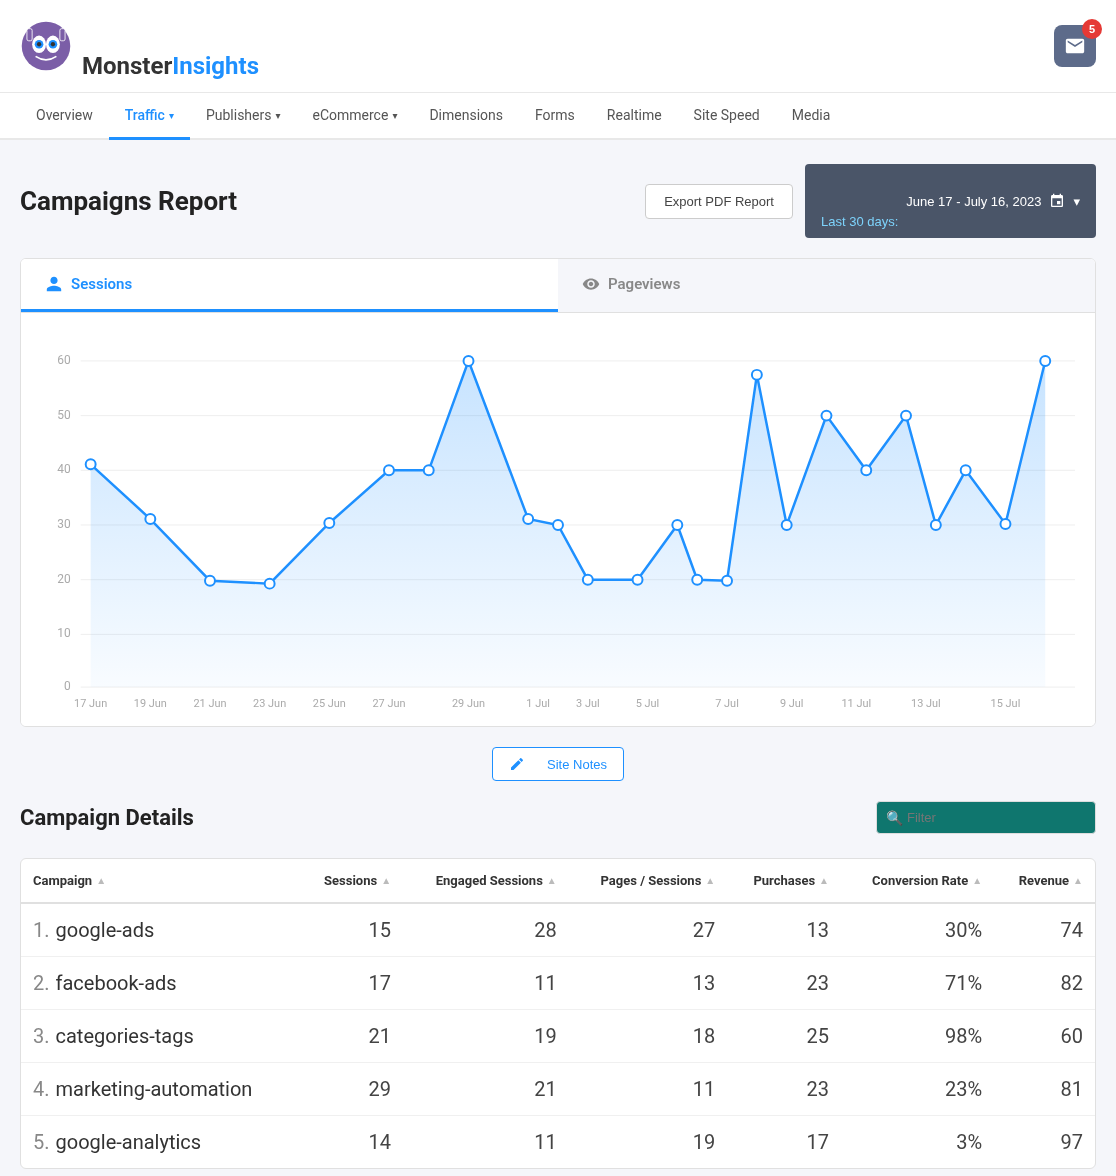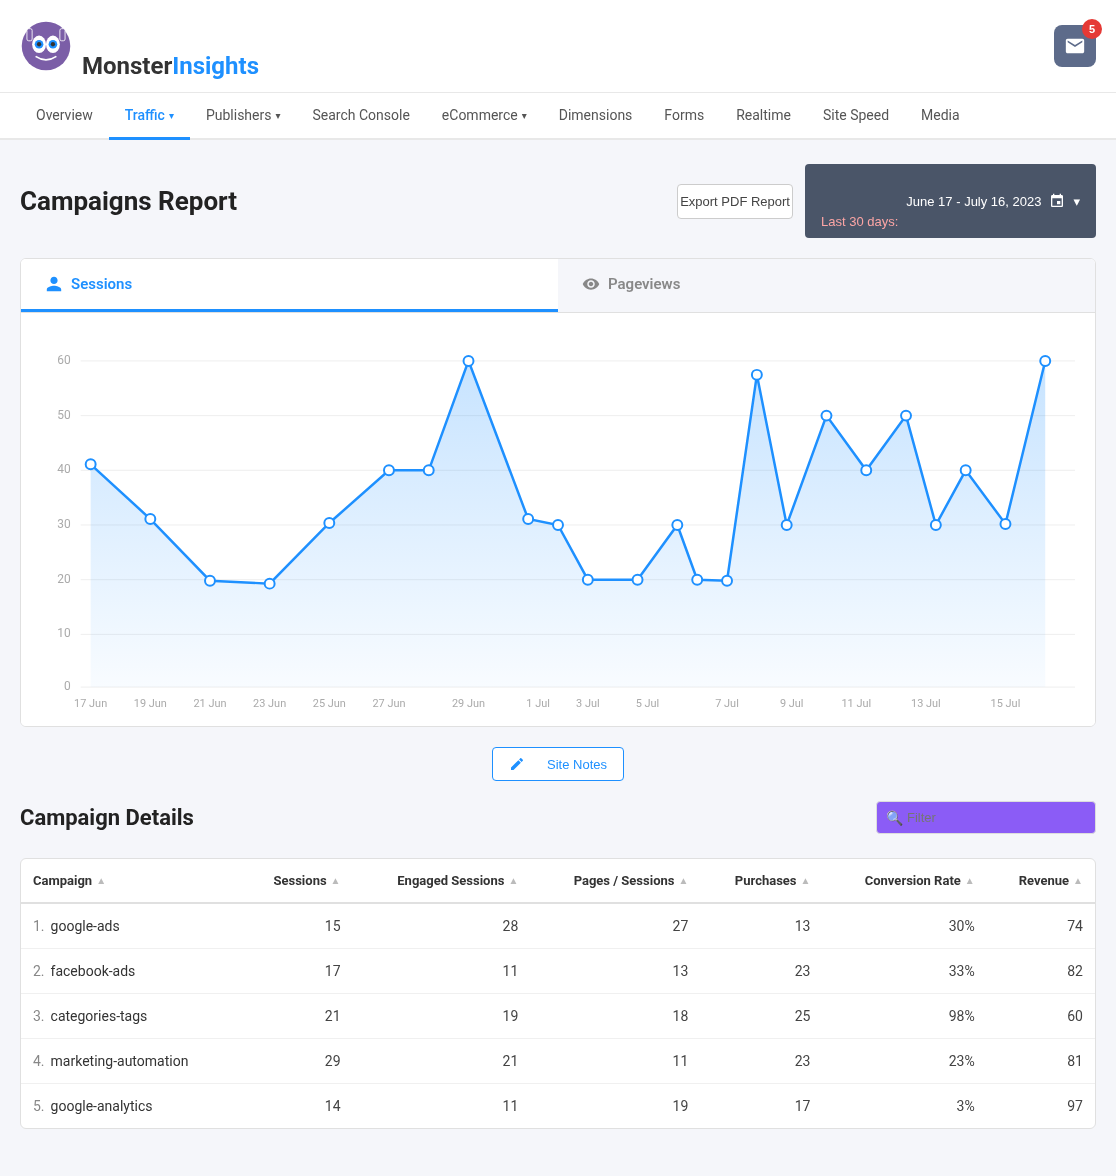--- a/index.html
+++ b/index.html
@@ -22,55 +22,55 @@
     .nav-item.active { color: #1e90ff; border-bottom: 3px solid #1e90ff; font-weight: 500; }
     .nav-chevron { font-size: 10px; }
 
     
     .content { padding: 24px 20px; }
 
     
     .page-header { display: flex; align-items: center; justify-content: space-between; margin-bottom: 20px; }
     .page-title { font-size: 26px; font-weight: 700; color: #222; }
     .page-actions { display: flex; gap: 12px; align-items: center; }
-    .export-btn { background: #fff; border: 1px solid #ccc; border-radius: 4px; padding: 9px 2px; font-size: 13px; cursor: pointer; color: #444; }
+    .export-btn { background: #fff; border: 1px solid #ccc; border-radius: 4px; padding: 9px 18px; font-size: 13px; cursor: pointer; color: #444; }
     .date-btn { background: #4a5568; border: none; border-radius: 4px; padding: 9px 16px; font-size: 13px; cursor: pointer; color: #fff; display: flex; align-items: center; gap: 8px; }
-    .date-label { color: #fca5a5; margin-top: 41px; }
+    .date-label { color: #7dd3fc; margin-top: 41px; }
     .date-value { color: #fff; font-weight: 500; text-align: right; }
 
     
     .chart-panel { background: #fff; border-radius: 6px; border: 1px solid #e0e0e0; margin-bottom: 20px; overflow: hidden; }
     .chart-tabs { display: flex; border-bottom: 1px solid #e0e0e0; background: #fff; }
     .chart-tab { padding: 16px 24px; cursor: pointer; display: flex; align-items: center; gap: 8px; font-size: 15px; font-weight: 600; color: #888; flex: 1; border-bottom: 3px solid transparent; }
     .chart-tab.active { color: #1e90ff; border-bottom: 3px solid #1e90ff; background: #fff; }
     .chart-tab:not(.active) { background: #f5f6fa; }
     .chart-area { padding: 20px 10px 10px 10px; background: #fff; }
 
     
     .site-notes-row { display: flex; justify-content: center; margin-bottom: 20px; }
     .site-notes-btn { background: #fff; border: 1px solid #1e90ff; border-radius: 4px; padding: 8px 16px; color: #1e90ff; cursor: pointer; display: flex; align-items: center; gap: 22px; font-size: 13px; }
 
     
     .campaign-details-header { display: flex; align-items: center; justify-content: space-between; margin-bottom: 24px; }
     .campaign-details-title { font-size: 22px; font-weight: 700; color: #222; }
     .filter-input-wrap { position: relative; }
     .filter-icon { position: absolute; left: 10px; top: 50%; transform: translateY(-50%); color: #aaa; font-size: 14px; }
-    .filter-input { border: 1px solid #ddd; border-radius: 4px; padding: 8px 12px 8px 30px; font-size: 13px; width: 220px; outline: none; background: #8b5cf6; }
+    .filter-input { border: 1px solid #ddd; border-radius: 4px; padding: 8px 12px 8px 30px; font-size: 13px; width: 220px; outline: none; background: #0f766e; }
 
     
     .table-wrapper { background: #fff; border-radius: 6px; border: 1px solid #e0e0e0; overflow: hidden; }
     table { width: 100%; border-collapse: collapse; }
     thead tr { border-bottom: 2px solid #e0e0e0; }
     thead th { padding: 14px 12px; text-align: right; font-weight: 700; font-size: 13px; color: #333; white-space: nowrap; }
     thead th:first-child { text-align: left; }
     .th-sort { display: inline-flex; align-items: center; gap: 4px; }
     .sort-icon { color: #bbb; font-size: 10px; }
     tbody tr { border-bottom: 1px solid #f0f0f0; }
     tbody tr:last-child { border-bottom: none; }
-    tbody td { padding: 14px 12px; text-align: right; font-size: 14px; color: #444; }
+    tbody td { padding: 14px 12px; text-align: right; font-size: 20px; color: #444; }
     tbody td:first-child { text-align: left; }
     .row-num { color: #888; margin-right: 6px; }
     .campaign-name { color: #333; }
   </style>
 </head>
 <body>
 
 <div class="header">
   <div class="logo-area">
 
@@ -97,21 +97,20 @@
       </svg>
       <span class="notification-badge">5</span>
     </button>
   </div>
 </div>
 
 <nav class="nav">
   <a class="nav-item">Overview</a>
   <a class="nav-item active">Traffic <span class="nav-chevron">▾</span></a>
   <a class="nav-item">Publishers <span class="nav-chevron">▾</span></a>
-  <a class="nav-item">Search Console</a>
   <a class="nav-item">eCommerce <span class="nav-chevron">▾</span></a>
   <a class="nav-item">Dimensions</a>
   <a class="nav-item">Forms</a>
   <a class="nav-item">Realtime</a>
   <a class="nav-item">Site Speed</a>
   <a class="nav-item">Media</a>
 </nav>
 
 <div class="content">
 
@@ -325,21 +324,21 @@
     <td>13</td>
     <td>30%</td>
     <td>74</td>
   </tr>
           <tr>
     <td><span class="row-num">2.</span><span class="campaign-name">facebook-ads</span></td>
     <td>17</td>
     <td>11</td>
     <td>13</td>
     <td>23</td>
-    <td>33%</td>
+    <td>71%</td>
     <td>82</td>
   </tr>
           <tr>
     <td><span class="row-num">3.</span><span class="campaign-name">categories-tags</span></td>
     <td>21</td>
     <td>19</td>
     <td>18</td>
     <td>25</td>
     <td>98%</td>
     <td>60</td>

